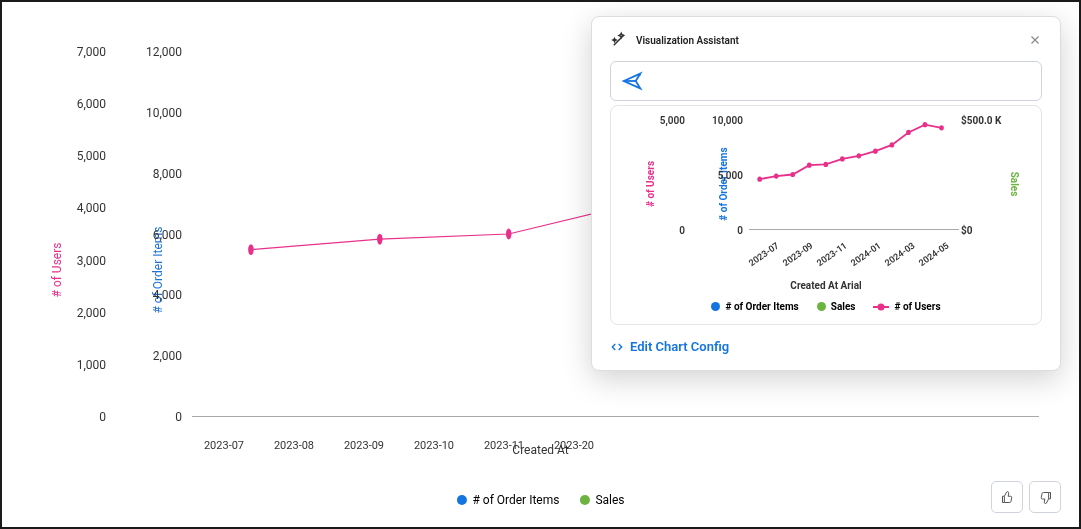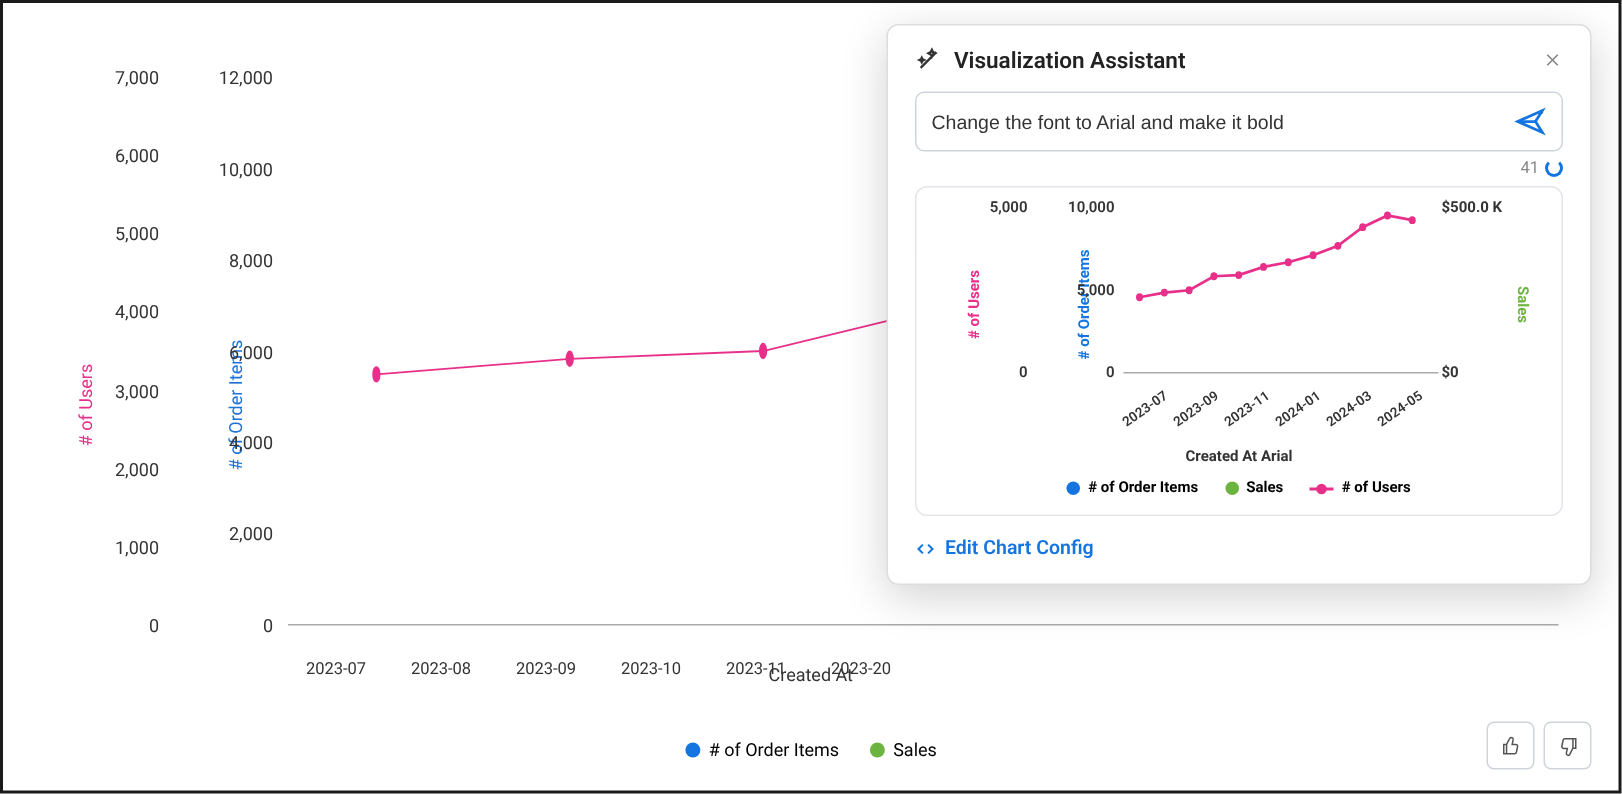--- a/index.html
+++ b/index.html
@@ -23,21 +23,21 @@
   .legend-main{position:absolute;bottom:10px;left:50%;transform:translateX(-50%);display:flex;gap:20px;font-size:12px;align-items:center;}
   .leg-item{display:flex;align-items:center;gap:6px;}
   .dot{width:10px;height:10px;border-radius:50%;}
   .dot.blue{background:#1475e1;}
   .dot.green{background:#6cb33f;}
   svg.line-chart{position:absolute;left:0;top:0;width:100%;height:100%;pointer-events:none;}
 
   
   .panel{position:absolute;right:18px;top:14px;width:470px;background:#fff;border:1px solid #ddd;border-radius:8px;box-shadow:0 8px 30px rgba(0,0,0,0.18);padding:14px 18px 16px 18px;display:flex;flex-direction:column;}
   .panel-header{display:flex;align-items:center;justify-content:space-between;margin-bottom:12px;}
-  .panel-title{display:flex;align-items:center;gap:8px;font-weight:600;font-size:15px;color:#222;}
+  .panel-title{display:flex;align-items:center;gap:8px;font-weight:600;font-size:10px;color:#222;}
   .wand-icon{width:18px;height:18px;stroke:#333;}
   .close-icon{width:14px;height:14px;stroke:#888;cursor:pointer;}
   .prompt-row{display:flex;align-items:center;border:1px solid #cfd4dc;border-radius:6px;padding:8px 10px;margin-bottom:4px;}
   .prompt-input{border:none;outline:none;flex:1;font-size:13px;color:#333;}
   .send-icon{width:22px;height:22px;color:#1475e1;cursor:pointer;}
   .counter-row{display:flex;justify-content:flex-end;align-items:center;gap:4px;font-size:11px;color:#888;margin-bottom:6px;}
   .spinner{width:12px;height:12px;border:2px solid #1475e1;border-top-color:transparent;border-radius:50%;}
   .preview{border:1px solid #e2e5ea;border-radius:8px;padding:14px 10px 12px 10px;margin-bottom:14px;position:relative;}
   .preview-chart{position:relative;height:140px;margin:0 8px 0 8px;}
   .pv-y-left{position:absolute;left:16px;top:0;bottom:30px;width:40px;text-align:right;font-size:10px;color:#333;font-weight:600;}
@@ -164,30 +164,25 @@
           <path d="M5 19L19 5M15 3l1 2 2 1-2 1-1 2-1-2-2-1 2-1 1-2zM6 10l.7 1.4L8 12l-1.3.6L6 14l-.7-1.4L4 12l1.3-.6L6 10z"></path>
         </svg>
       <span>Visualization Assistant</span>
     </div>
     <svg class="close-icon" viewBox="0 0 24 24" fill="none" stroke-width="2">
         <path d="M6 6l12 12M18 6L6 18"></path>
       </svg>
   </div>
 
   <div class="prompt-row">
-    <input class="prompt-input" value="Change the font to Arial and make it bold" style="">
     <svg class="send-icon" viewBox="0 0 24 24" fill="none" stroke="currentColor" stroke-width="2">
         <path d="M3 12l18-8-5 8 5 8-18-8z" fill="none"></path>
         <path d="M3 12h13"></path>
         <circle cx="20.5" cy="5.5" r="1" fill="currentColor" stroke="none"></circle>
       </svg>
-  </div>
-  <div class="counter-row">
-    <span>41</span>
-    <span class="spinner"></span>
   </div>
 
   <div class="preview">
     <div class="preview-chart">
       <div class="pv-y-left-lbl"># of Users</div>
       <div class="pv-y-left" id="pvyl">
           <div class="tick" style="bottom: 0%; transform: translateY(50%);">0</div>
           <div class="tick" style="bottom: 100%; transform: translateY(50%);">5,000</div>
         </div>
       <div class="pv-y-mid-lbl"># of Order Items</div>

